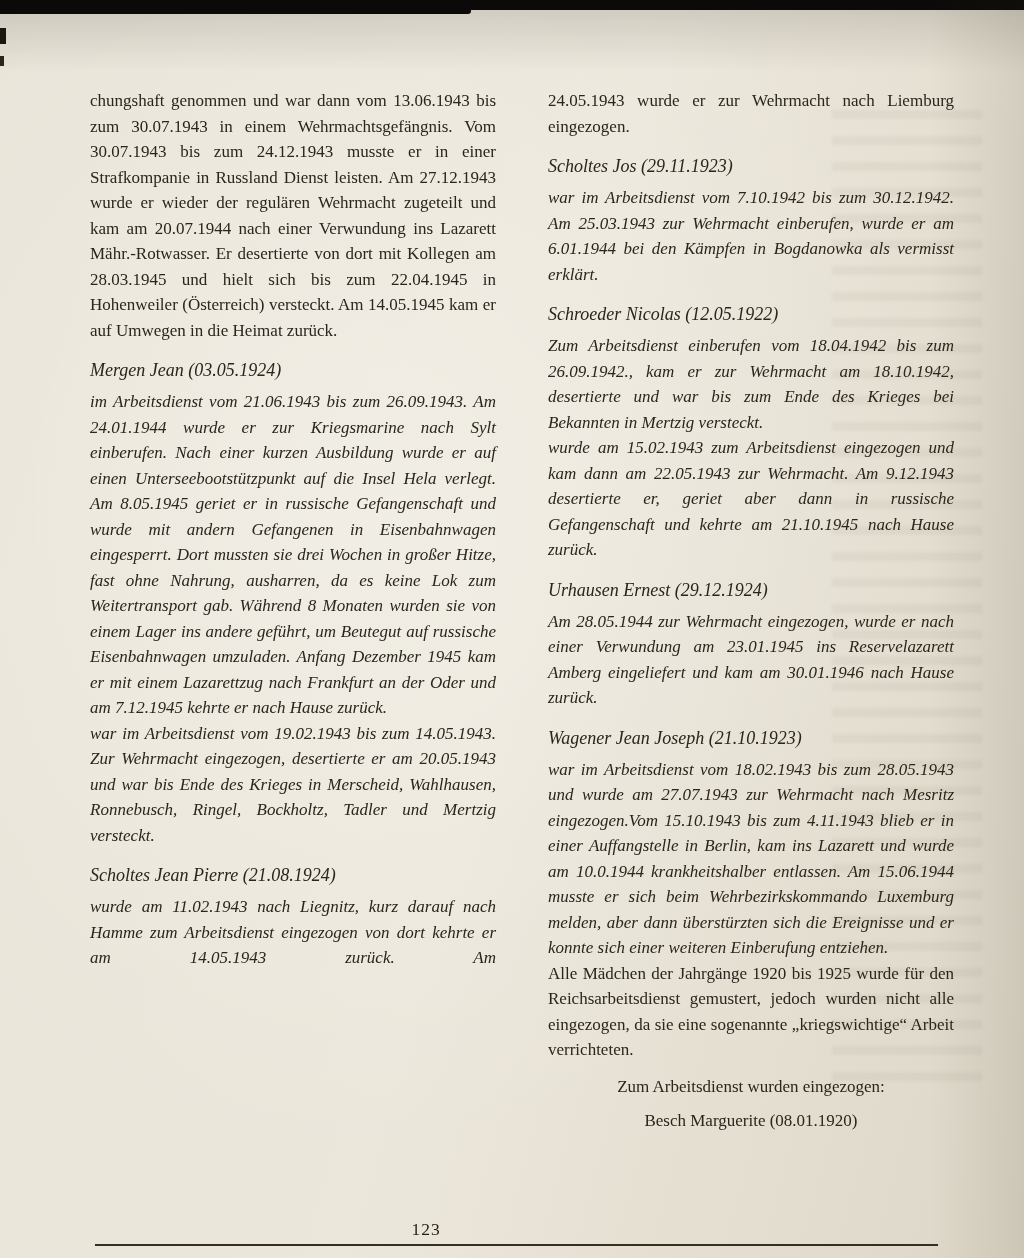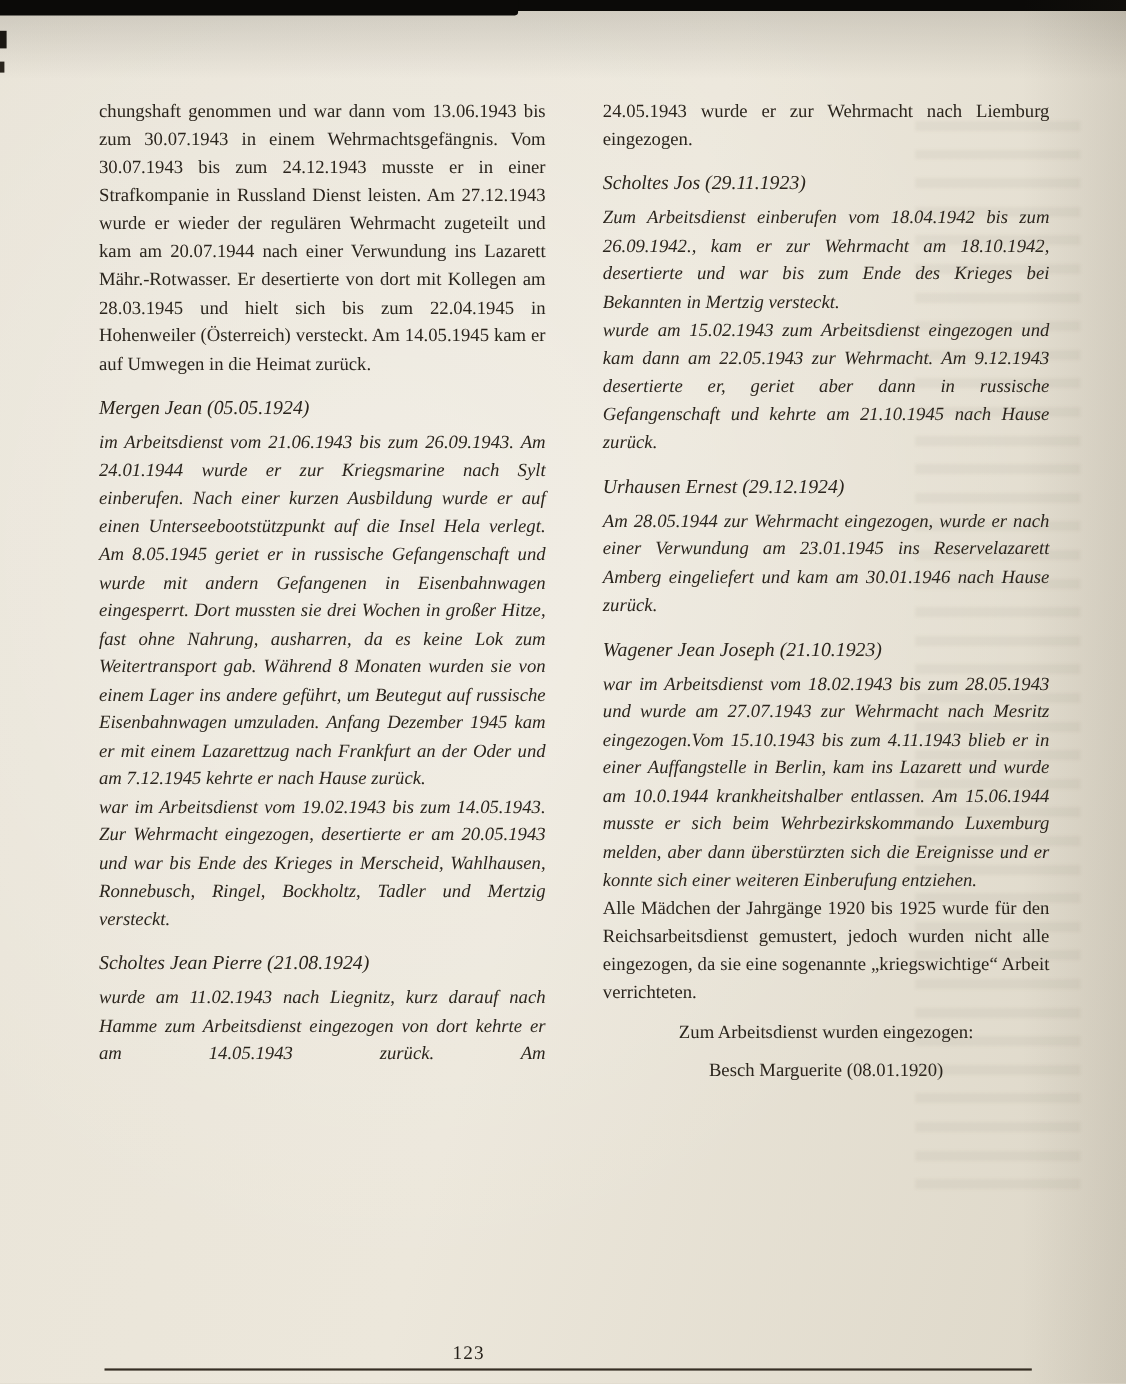--- a/index.html
+++ b/index.html
@@ -85,42 +85,44 @@
   <div class="scan-mark-b"></div>
   <div class="right-shade"></div>
   <div class="ghost-strip"></div>
 
   <div class="columns">
 
     <section class="col">
       <p class="para">chungshaft genommen und war dann vom 13.06.1943 bis zum 30.07.1943 in einem Wehrmachtsgefängnis. Vom 30.07.1943 bis zum 24.12.1943 musste er in einer Strafkompanie in Russland Dienst leisten. Am 27.12.1943 wurde er wieder der regulären Wehrmacht zugeteilt und kam am 20.07.1944 nach einer Verwundung ins Lazarett Mähr.-Rotwasser. Er desertierte von dort mit Kollegen am 28.03.1945 und hielt sich bis zum 22.04.1945 in Hohenweiler (Österreich) versteckt. Am 14.05.1945 kam er auf Umwegen in die Heimat zurück.</p>
 
       <div class="entry">
-        <h2 class="entry-heading">Mergen Jean (05.05.1924)</h2>
+        <h2 class="entry-heading">Mergen Jean (03.05.1924)</h2>
         <p class="para">im Arbeitsdienst vom 21.06.1943 bis zum 26.09.1943. Am 24.01.1944 wurde er zur Kriegsmarine nach Sylt einberufen. Nach einer kurzen Ausbildung wurde er auf einen Unterseebootstützpunkt auf die Insel Hela verlegt. Am 8.05.1945 geriet er in russische Gefangenschaft und wurde mit andern Gefangenen in Eisenbahnwagen eingesperrt. Dort mussten sie drei Wochen in großer Hitze, fast ohne Nahrung, ausharren, da es keine Lok zum Weitertransport gab. Während 8 Monaten wurden sie von einem Lager ins andere geführt, um Beutegut auf russische Eisenbahnwagen umzuladen. Anfang Dezember 1945 kam er mit einem Lazarettzug nach Frankfurt an der Oder und am 7.12.1945 kehrte er nach Hause zurück.</p>
       </div>
 
       <div class="entry">
         <p class="para">war im Arbeitsdienst vom 19.02.1943 bis zum 14.05.1943. Zur Wehrmacht eingezogen, desertierte er am 20.05.1943 und war bis Ende des Krieges in Merscheid, Wahlhausen, Ronnebusch, Ringel, Bockholtz, Tadler und Mertzig versteckt.</p>
       </div>
 
       <div class="entry">
         <h2 class="entry-heading">Scholtes Jean Pierre (21.08.1924)</h2>
         <p class="para cont">wurde am 11.02.1943 nach Liegnitz, kurz darauf nach Hamme zum Arbeitsdienst eingezogen von dort kehrte er am 14.05.1943 zurück. Am</p>
       </div>
     </section>
 
     <section class="col">
       <p class="para">24.05.1943 wurde er zur Wehrmacht nach Liemburg eingezogen.</p>
 
       <div class="entry">
         <h2 class="entry-heading">Scholtes Jos (29.11.1923)</h2>
+        <p class="para">war im Arbeitsdienst vom 7.10.1942 bis zum 30.12.1942. Am 25.03.1943 zur Wehrmacht einberufen, wurde er am 6.01.1944 bei den Kämpfen in Bogdanowka als vermisst erklärt.</p>
       </div>
 
       <div class="entry">
+        <h2 class="entry-heading">Schroeder Nicolas (12.05.1922)</h2>
         <p class="para">Zum Arbeitsdienst einberufen vom 18.04.1942 bis zum 26.09.1942., kam er zur Wehrmacht am 18.10.1942, desertierte und war bis zum Ende des Krieges bei Bekannten in Mertzig versteckt.</p>
       </div>
 
       <div class="entry">
         <p class="para">wurde am 15.02.1943 zum Arbeitsdienst eingezogen und kam dann am 22.05.1943 zur Wehrmacht. Am 9.12.1943 desertierte er, geriet aber dann in russische Gefangenschaft und kehrte am 21.10.1945 nach Hause zurück.</p>
       </div>
 
       <div class="entry">
         <h2 class="entry-heading">Urhausen Ernest (29.12.1924)</h2>
         <p class="para">Am 28.05.1944 zur Wehrmacht eingezogen, wurde er nach einer Verwundung am 23.01.1945 ins Reservelazarett Amberg eingeliefert und kam am 30.01.1946 nach Hause zurück.</p>

